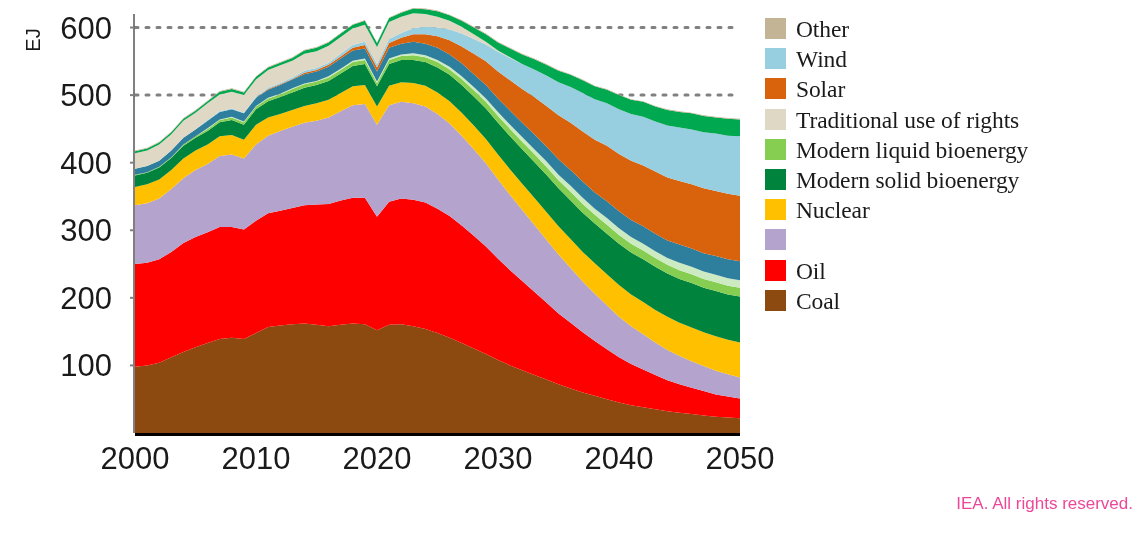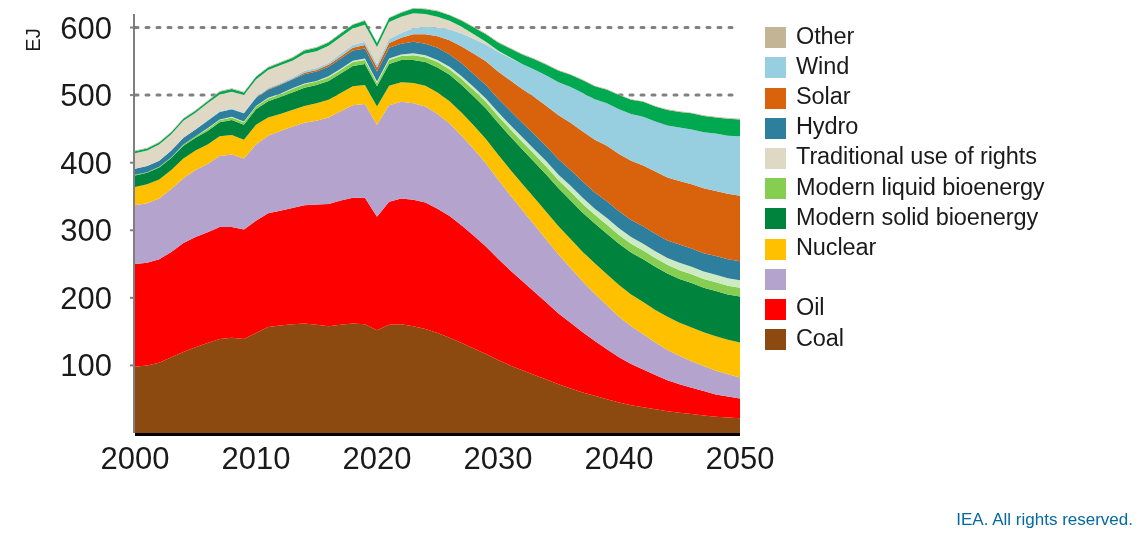--- a/index.html
+++ b/index.html
@@ -16,40 +16,41 @@
   .ytick{font-size:31px;text-anchor:end;}
   .xtick{font-size:31px;text-anchor:middle;}
   .unit-label{font-size:20px;text-anchor:middle;}
   #legend{
     position:absolute;
     left:765px;top:18px;
     width:370px;
   }
   .legend-row{
     display:flex;
-    align-items:flex-end;
+    align-items:flex-start;
     height:30.2px;
+    font-family:Liberation Serif, serif;
   }
   .legend-swatch{
     width:21px;height:21px;
     flex:0 0 21px;
     margin-right:10px;
   }
   .legend-label{
     font-size:23.5px;
     color:#1a1a1a;
     white-space:nowrap;
     line-height:1;
     letter-spacing:-0.1px;
   }
   #footer{
     position:absolute;
-    right:12px;bottom:8px;
+    right:12px;bottom:24px;
     font-size:17px;
-    color:#0369a1;
+    color:#ec4899;
     font-family:"Liberation Sans",sans-serif;
   }
 </style>
 </head>
 <body>
 
 <div id="figure">
 
   <svg id="chart-svg" width="1145" height="538">
     <g id="grid-group">
@@ -109,24 +110,20 @@
       </div>
       <div class="legend-row">
         <span class="legend-swatch" style="background: rgb(151, 206, 224);"></span>
         <span class="legend-label">Wind</span>
       </div>
       <div class="legend-row">
         <span class="legend-swatch" style="background: rgb(217, 98, 13);"></span>
         <span class="legend-label">Solar</span>
       </div>
       <div class="legend-row">
-        <span class="legend-swatch" style="background: rgb(46, 127, 158);"></span>
-        <span class="legend-label">Hydro</span>
-      </div>
-      <div class="legend-row">
         <span class="legend-swatch" style="background: rgb(222, 216, 196);"></span>
         <span class="legend-label">Traditional use of rights</span>
       </div>
       <div class="legend-row">
         <span class="legend-swatch" style="background: rgb(134, 206, 82);"></span>
         <span class="legend-label">Modern liquid bioenergy</span>
       </div>
       <div class="legend-row">
         <span class="legend-swatch" style="background: rgb(0, 131, 60);"></span>
         <span class="legend-label">Modern solid bioenergy</span>

